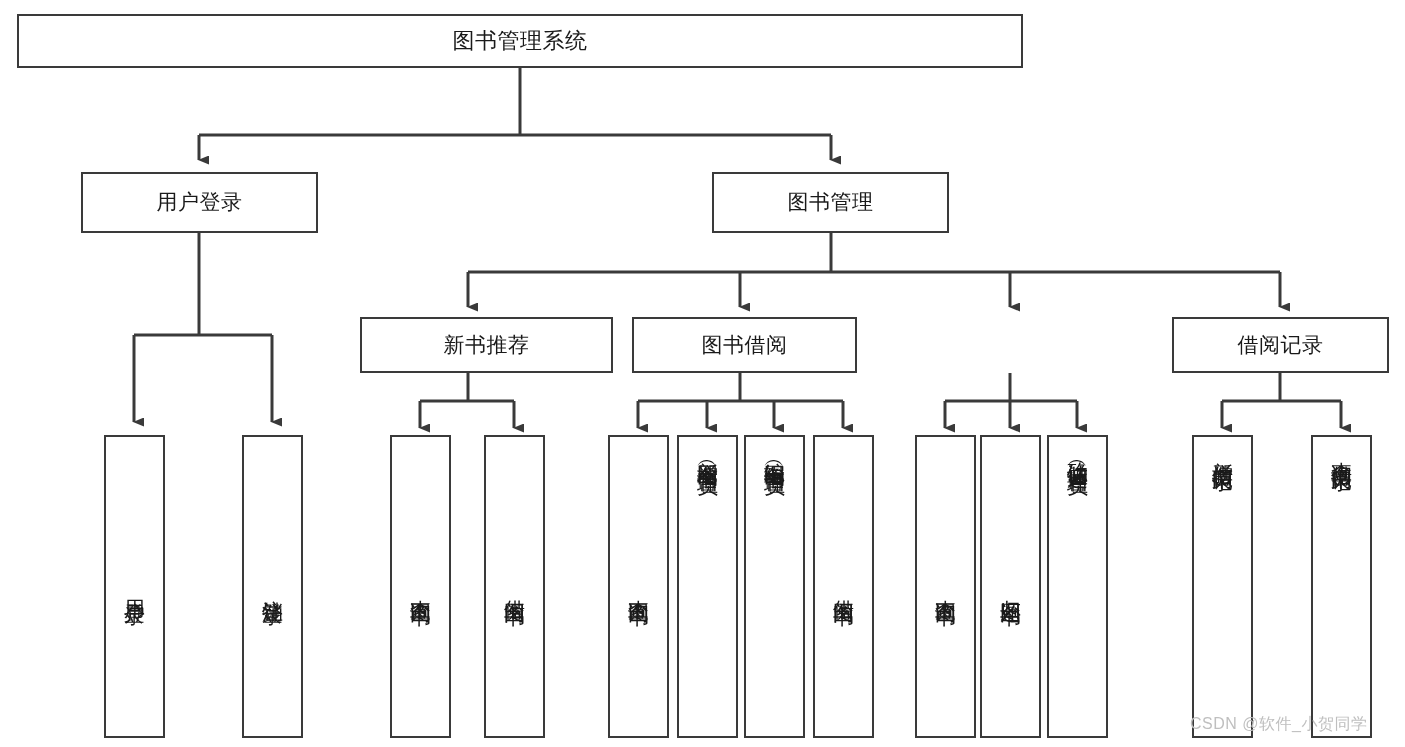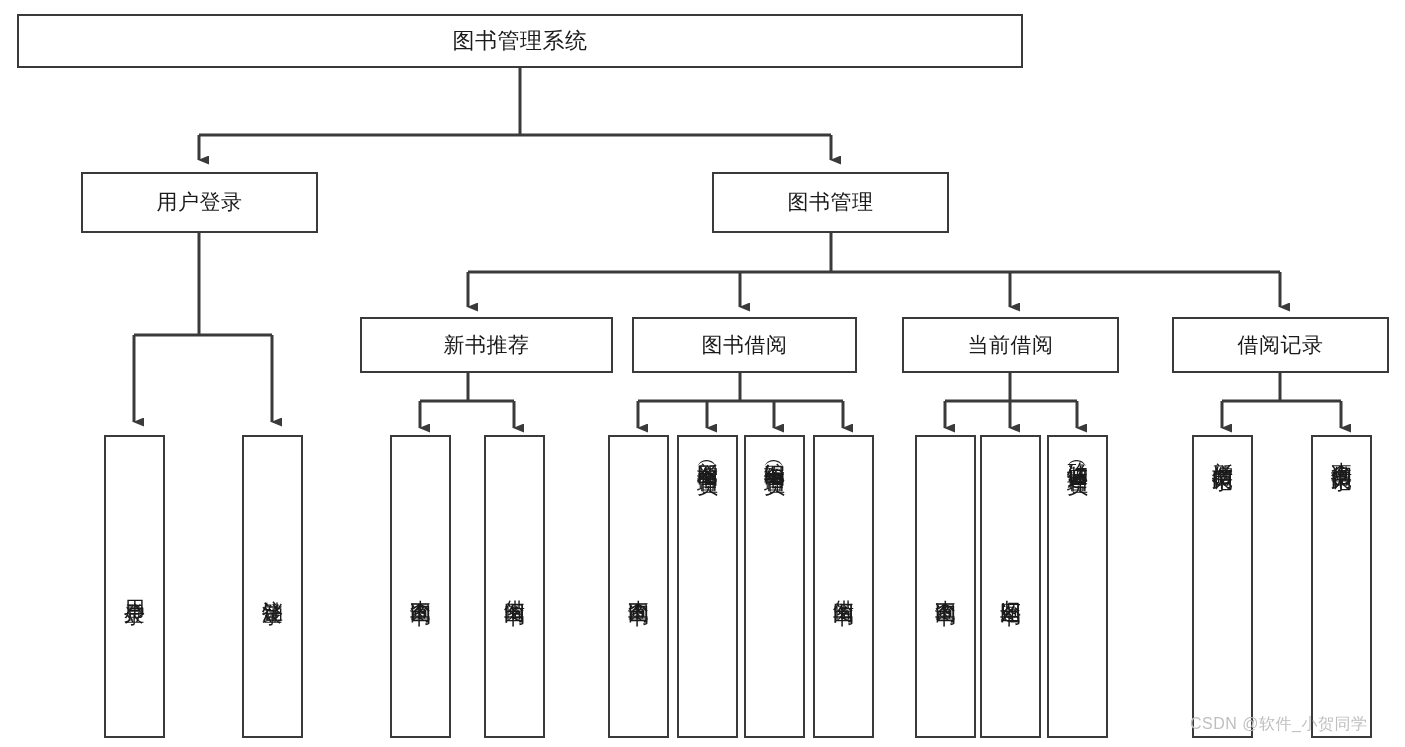--- a/index.html
+++ b/index.html
@@ -145,23 +145,20 @@
   <div class="node horiz" style="left:712px; top:172px; width:237px; height:61px;">
     <span class="node-label">图书管理</span>
   </div>
 
   <div class="node horiz" style="left:360px; top:317px; width:253px; height:56px;">
     <span class="node-label">新书推荐</span>
   </div>
   <div class="node horiz" style="left:632px; top:317px; width:225px; height:56px;">
     <span class="node-label">图书借阅</span>
   </div>
-  <div class="node horiz" style="left:902px; top:317px; width:217px; height:56px;">
-    <span class="node-label">当前借阅</span>
-  </div>
   <div class="node horiz" style="left:1172px; top:317px; width:217px; height:56px;align-items:center;">
     <span class="node-label">借阅记录</span>
   </div>
 
   <div class="node vert short" style="left:104px; top:435px; width:61px; height:303px;">
     <span class="node-label">用户登录</span>
   </div>
   <div class="node vert short" style="left:242px; top:435px; width:61px; height:303px;">
     <span class="node-label">注销登录</span>
   </div>

